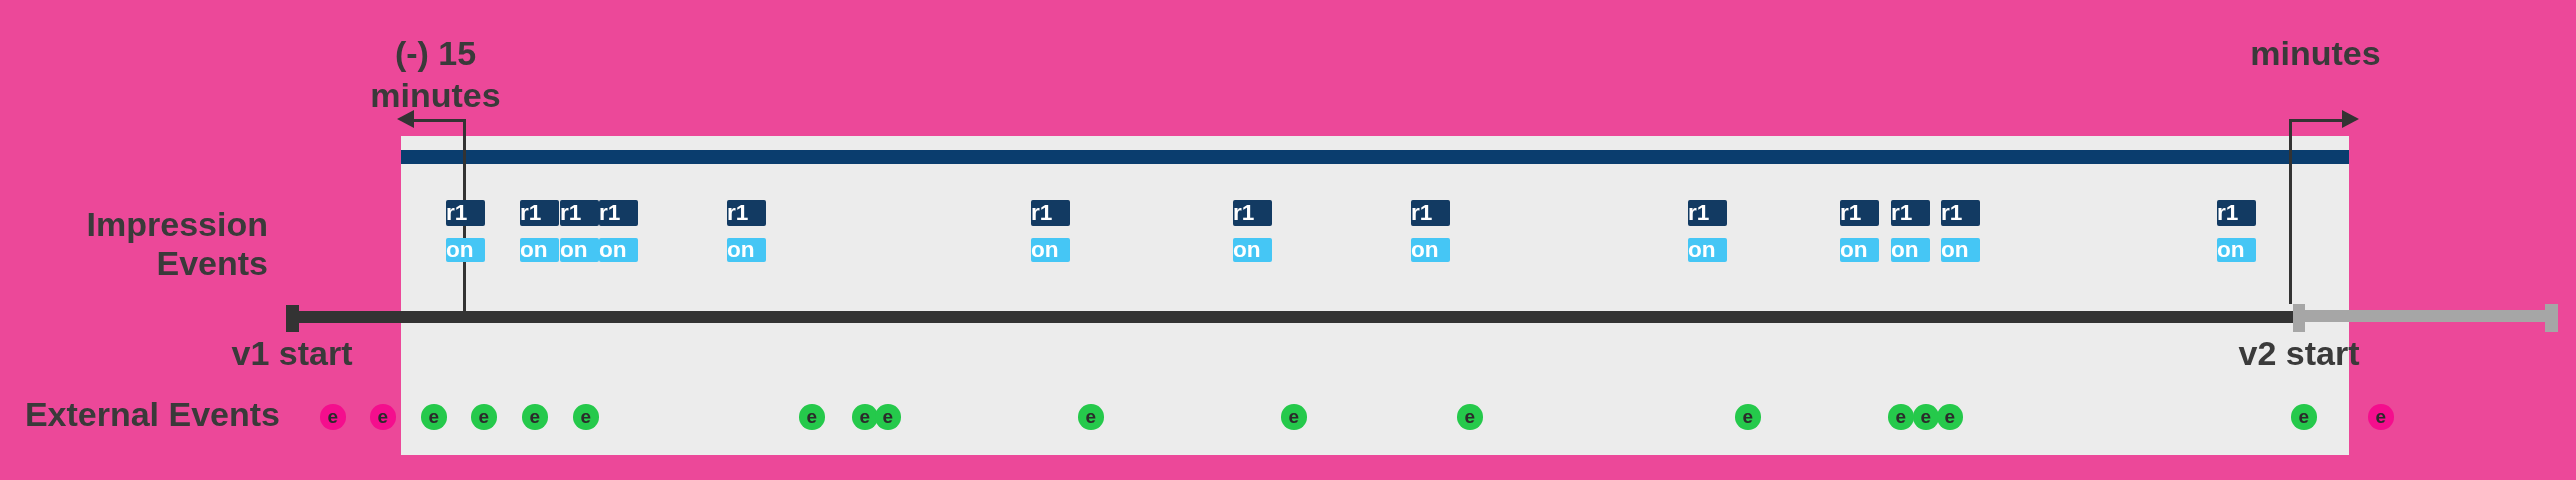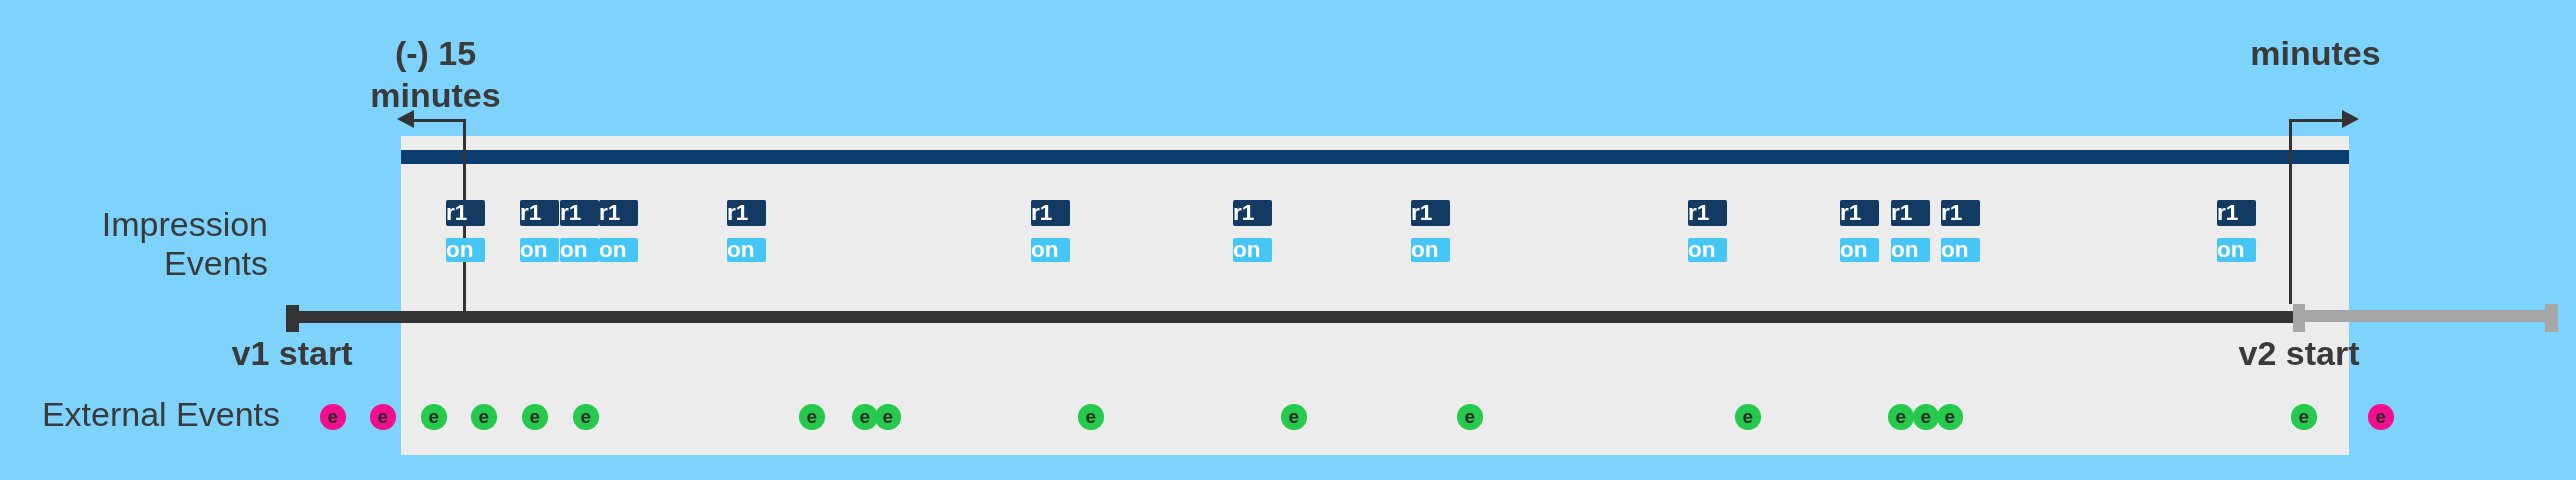--- a/index.html
+++ b/index.html
@@ -3,21 +3,21 @@
 <meta charset="utf-8">
 <style>
   * { margin: 0; padding: 0; box-sizing: border-box; }
   html, body { background: #ffffff; }
   body { font-family: "Liberation Sans", sans-serif; }
 
   .stage {
     position: relative;
     width: 2576px;
     height: 481px;
-    background: #7dd3fc;
+    background: #ec4899;
     overflow: hidden;
     color: var(--text, #3a3a3a);
   }
 
   
   .panel {
     position: absolute;
     left: 401px; top: 136px;
     width: 1948px; height: 319px;
     background: var(--panel, #ececec);
@@ -78,21 +78,21 @@
   }
   .offset-note.left  { left: 294px; }
   .offset-note.right { left: 2174px; }
 
   
   .row-label {
     position: absolute;
     width: 268px;
     text-align: right;
     font-size: 34px;
-    font-weight: 400;
+    font-weight: 700;
     color: var(--text, #3a3a3a);
     z-index: 4;
   }
   .row-label.impressions { left: 0; top: 205px; }
   .row-label.external    { left: 12px; top: 395px; }
 
   
   .imp-col {
     position: absolute;
     top: 200px;

